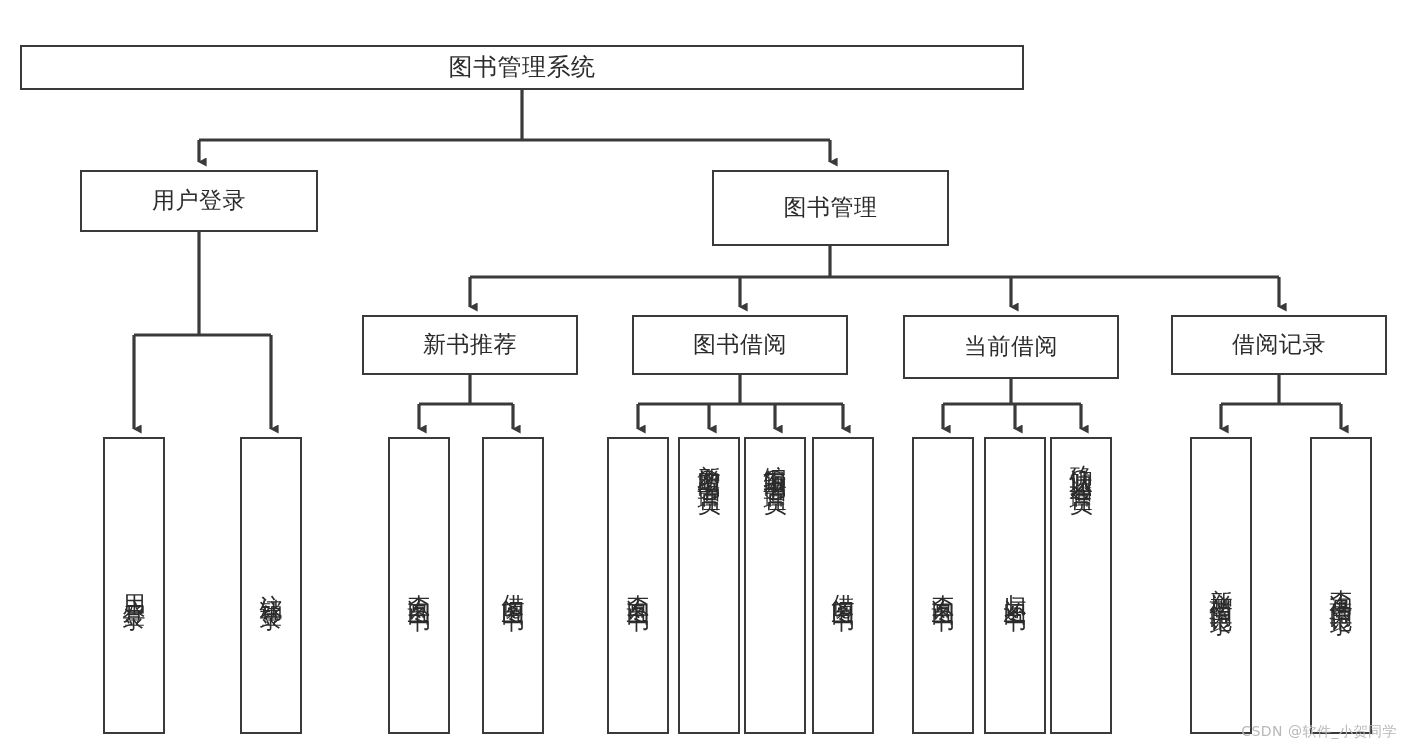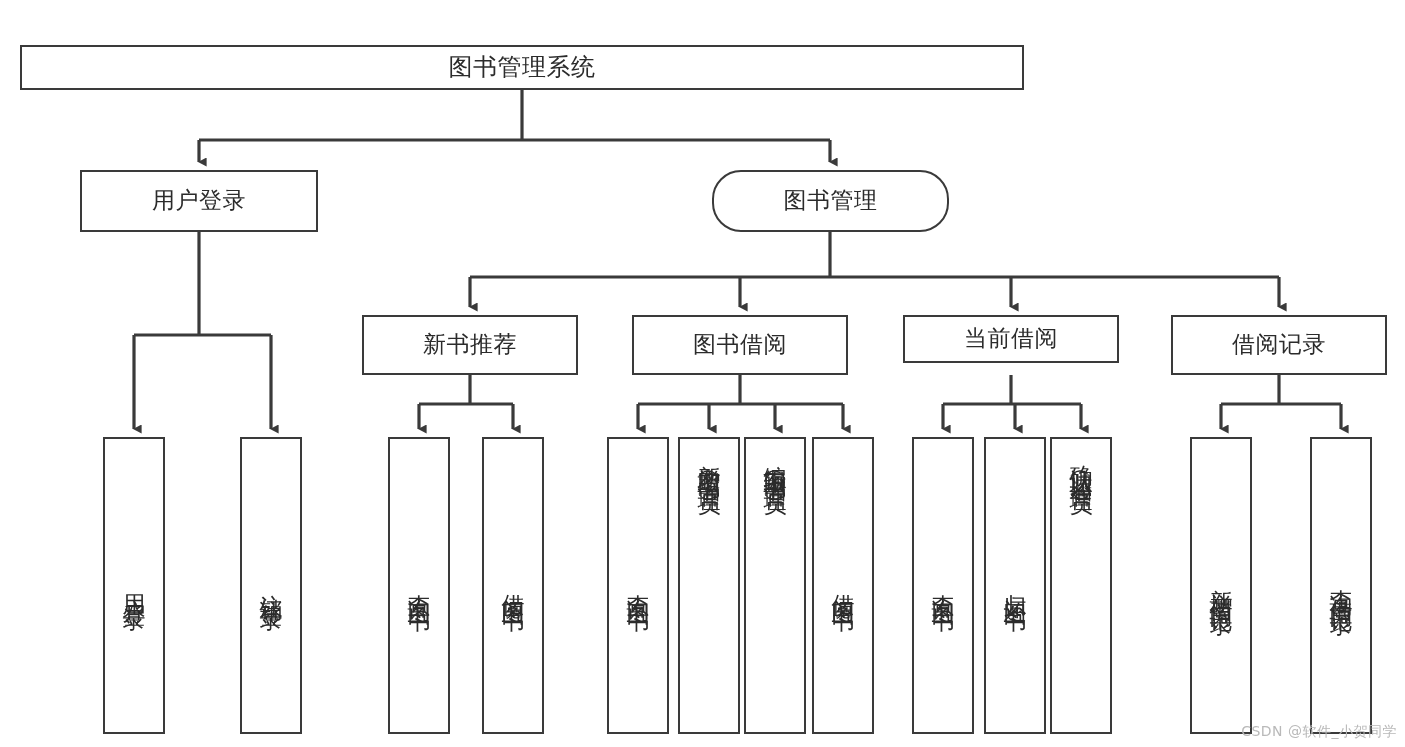--- a/index.html
+++ b/index.html
@@ -139,33 +139,33 @@
   </svg>
 
   <div class="node horiz root" style="left:20px; top:13px; width:1004px; height:45px;margin-top:32px;">
     <span class="label">图书管理系统</span>
   </div>
 
   <div class="node horiz" style="left:80px; top:170px; width:238px; height:62px;">
     <span class="label">用户登录</span>
   </div>
 
-  <div class="node horiz" style="left:712px; top:170px; width:237px; height:62px;border-radius:29px;">
+  <div class="node horiz" style="left:712px; top:170px; width:237px; height:76px;">
     <span class="label">图书管理</span>
   </div>
 
   <div class="node horiz" style="left:632px; top:315px; width:216px; height:60px;">
     <span class="label">图书借阅</span>
   </div>
 
   <div class="node horiz" style="left:362px; top:315px; width:216px; height:60px;">
     <span class="label">新书推荐</span>
   </div>
 
-  <div class="node horiz" style="left:903px; top:315px; width:216px; height:48px;">
+  <div class="node horiz" style="left:903px; top:315px; width:216px; height:64px;">
     <span class="label">当前借阅</span>
   </div>
 
   <div class="node horiz" style="left:1171px; top:315px; width:216px; height:60px;">
     <span class="label">借阅记录</span>
   </div>
 
   <div class="node vert center" style="left:103px; top:437px; width:62px; height:297px;">
     <span class="label">用户登录</span>
   </div>

